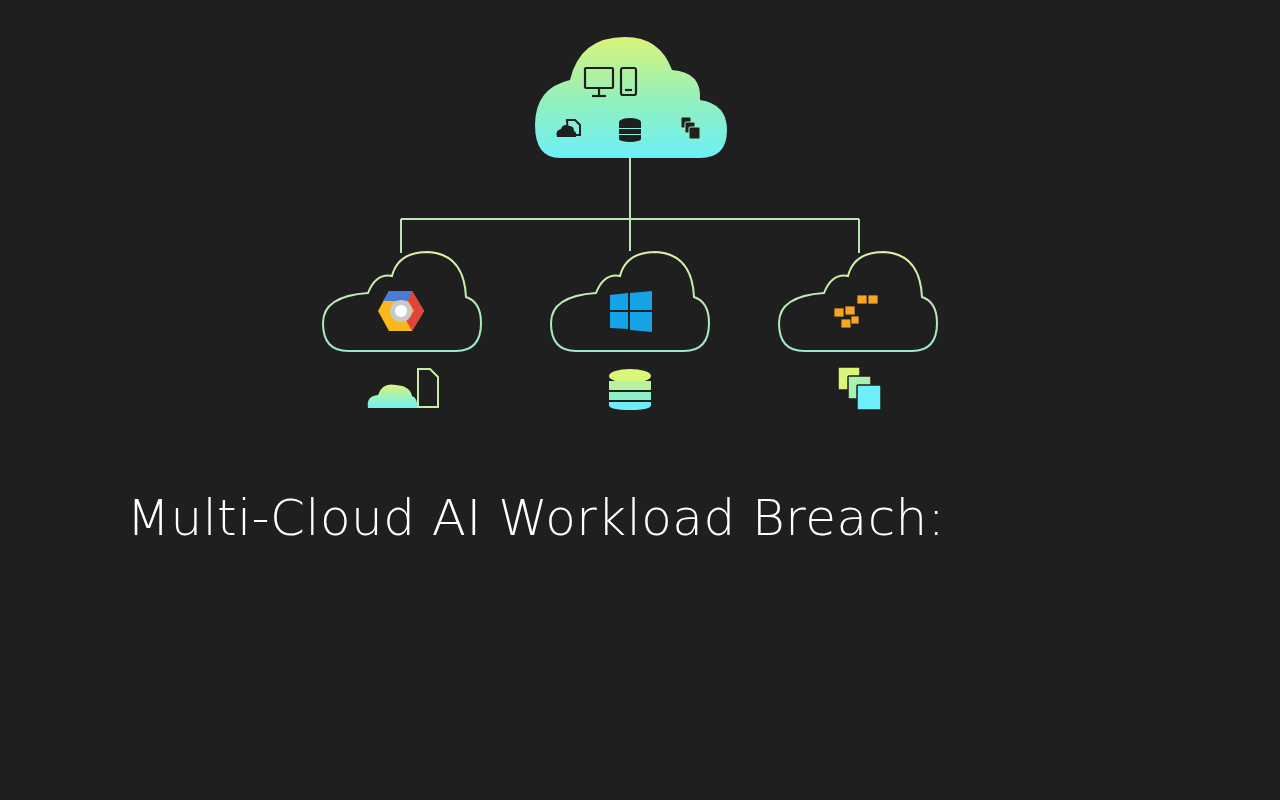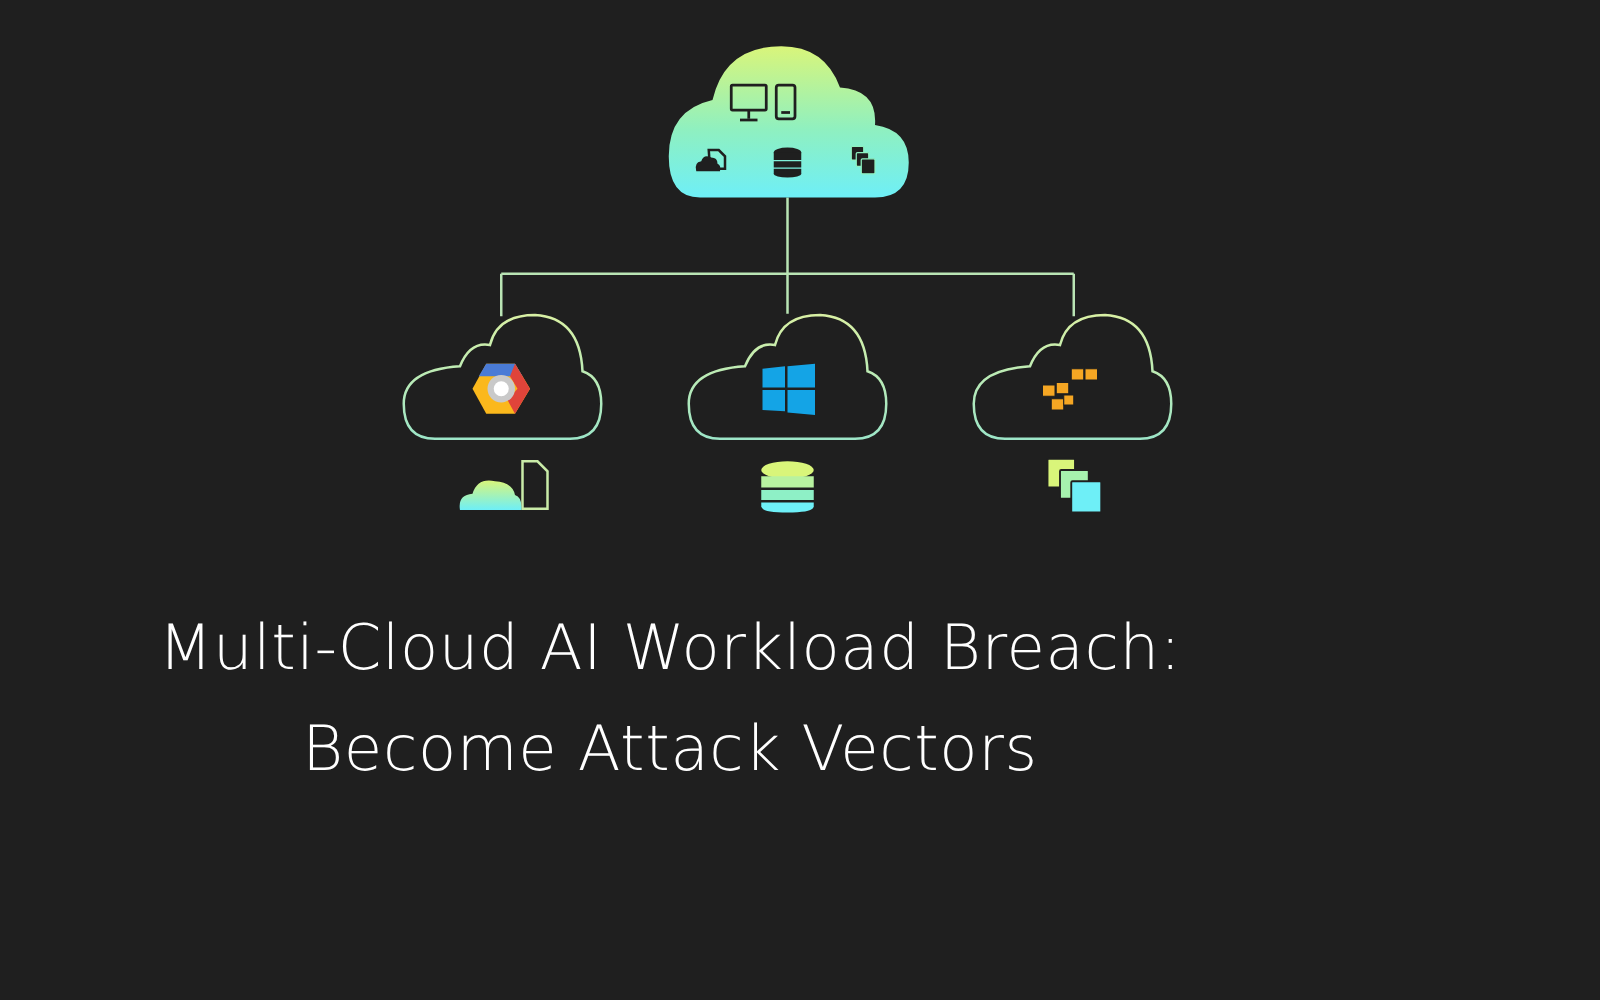--- a/index.html
+++ b/index.html
@@ -127,14 +127,13 @@
 
   <g>
     <rect x="838" y="367" width="22" height="23" rx="1" fill="#d9f57a" stroke="#1f1f1f" stroke-width="1.5"></rect>
     <rect x="848" y="376" width="23" height="23" rx="1" fill="#a6f2ae" stroke="#1f1f1f" stroke-width="1.5"></rect>
     <rect x="857" y="385" width="24" height="25" rx="1" fill="#6eeff7" stroke="#1f1f1f" stroke-width="1.5"></rect>
   </g>
 </svg>
 
 <div class="title">
   <div>Multi-Cloud AI Workload Breach:</div>
-  <div>Become Attack Vectors</div>
 </div>
 
 </body></html>

